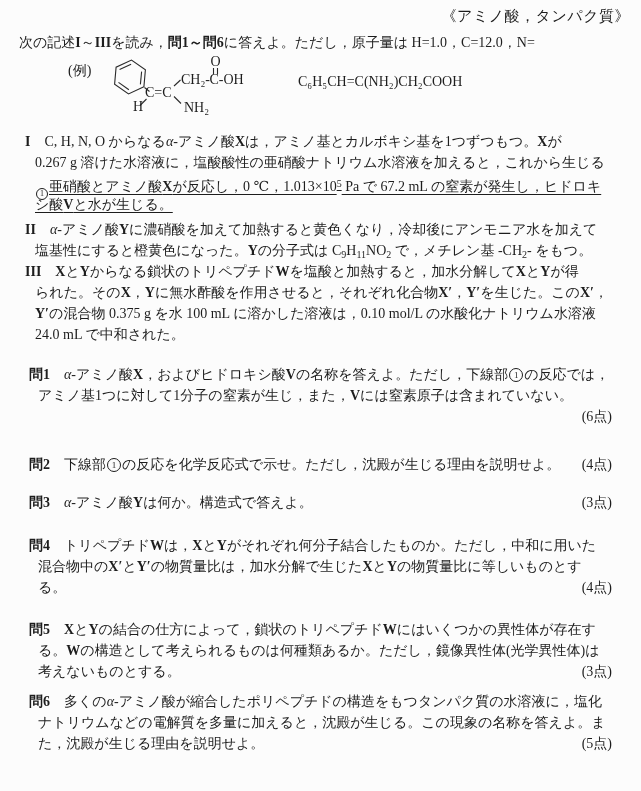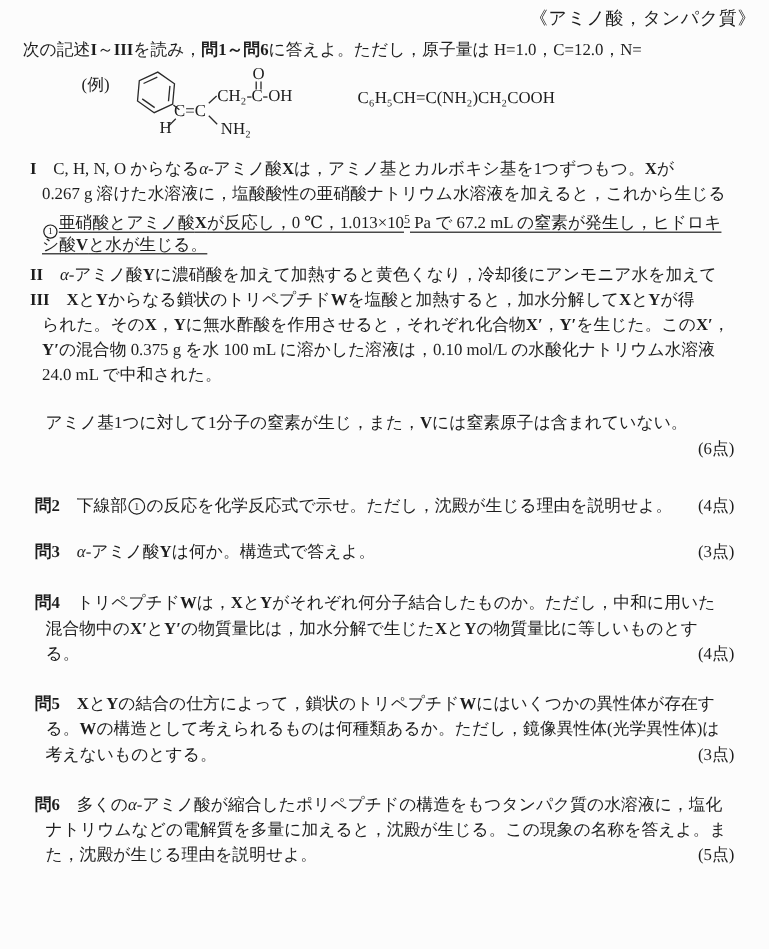--- a/index.html
+++ b/index.html
@@ -22,21 +22,21 @@
   .question { margin-left:29px; margin-right:29px; }
   .question .cont { margin-left:9px; }
   #sec-i  { margin-top:0; }
   #sec-ii { margin-top:4px; }
   #sec-iii{ margin-top:0; }
   #q1 { margin-top:19px; }
   #q2 { margin-top:27px; }
   #q3 { margin-top:17px; }
   #q4 { margin-top:22px; }
   #q5 { margin-top:21px; }
-  #q6 { margin-top:21px; }
+  #q6 { margin-top:9px; }
   .pts { position:absolute; right:0; top:0; }
   .s-b { font-weight:bold; }
   .s-i { font-style:italic; }
   .s-sub { font-size:10px; vertical-align:-3px; }
   .s-sup { font-size:10px; vertical-align:4px; }
   .s-u {
     text-decoration:underline;
     text-underline-offset:3px;
     text-decoration-thickness:1px;
     text-decoration-color:#1d1d1d;
@@ -95,29 +95,31 @@
   </div>
 
   <div class="block section" id="sec-i">
       <div class="line"><span class="s-b">I</span><span>　C, H, N, O からなる</span><span class="s-i">α</span><span>-アミノ酸</span><span class="s-b">X</span><span>は，アミノ基とカルボキシ基を1つずつもつ。</span><span class="s-b">X</span><span>が</span></div>
       <div class="line cont"><span>0.267 g 溶けた水溶液に，塩酸酸性の亜硝酸ナトリウム水溶液を加えると，これから生じる</span></div>
       <div class="line cont"><span class="s-c s-sub">1</span><span class="s-u">亜硝酸とアミノ酸</span><span class="s-b s-u">X</span><span class="s-u">が反応し，0 ℃，1.013×10</span><span class="s-u s-sup">5</span><span class="s-u"> Pa で 67.2 mL の窒素が発生し，ヒドロキ</span></div>
       <div class="line cont"><span class="s-u">シ酸</span><span class="s-b s-u">V</span><span class="s-u">と水が生じる。</span></div>
     </div>
   <div class="block section" id="sec-ii">
       <div class="line"><span class="s-b">II</span><span>　</span><span class="s-i">α</span><span>-アミノ酸</span><span class="s-b">Y</span><span>に濃硝酸を加えて加熱すると黄色くなり，冷却後にアンモニア水を加えて</span></div>
+      <div class="line cont"><span>塩基性にすると橙黄色になった。</span><span class="s-b">Y</span><span>の分子式は C</span><span class="s-sub">9</span><span>H</span><span class="s-sub">11</span><span>NO</span><span class="s-sub">2</span><span> で，メチレン基 -CH</span><span class="s-sub">2</span><span>- をもつ。</span></div>
     </div>
   <div class="block section" id="sec-iii">
       <div class="line"><span class="s-b">III</span><span>　</span><span class="s-b">X</span><span>と</span><span class="s-b">Y</span><span>からなる鎖状のトリペプチド</span><span class="s-b">W</span><span>を塩酸と加熱すると，加水分解して</span><span class="s-b">X</span><span>と</span><span class="s-b">Y</span><span>が得</span></div>
       <div class="line cont"><span>られた。その</span><span class="s-b">X</span><span>，</span><span class="s-b">Y</span><span>に無水酢酸を作用させると，それぞれ化合物</span><span class="s-b">X′</span><span>，</span><span class="s-b">Y′</span><span>を生じた。この</span><span class="s-b">X′</span><span>，</span></div>
       <div class="line cont"><span class="s-b">Y′</span><span>の混合物 0.375 g を水 100 mL に溶かした溶液は，0.10 mol/L の水酸化ナトリウム水溶液</span></div>
       <div class="line cont"><span>24.0 mL で中和された。</span></div>
     </div>
 
   <div class="block question" id="q1">
+      <div class="line"><span class="s-b">問1</span><span>　</span><span class="s-i">α</span><span>-アミノ酸</span><span class="s-b">X</span><span>，およびヒドロキシ酸</span><span class="s-b">V</span><span>の名称を答えよ。ただし，下線部</span><span class="s-c">1</span><span>の反応では，</span></div>
       <div class="line cont"><span>アミノ基1つに対して1分子の窒素が生じ，また，</span><span class="s-b">V</span><span>には窒素原子は含まれていない。</span></div>
       <div class="line cont"><span class="pts">(6点)</span></div>
     </div>
   <div class="block question" id="q2">
       <div class="line"><span class="s-b">問2</span><span>　下線部</span><span class="s-c">1</span><span>の反応を化学反応式で示せ。ただし，沈殿が生じる理由を説明せよ。</span><span class="pts">(4点)</span></div>
     </div>
   <div class="block question" id="q3">
       <div class="line"><span class="s-b">問3</span><span>　</span><span class="s-i">α</span><span>-アミノ酸</span><span class="s-b">Y</span><span>は何か。構造式で答えよ。</span><span class="pts">(3点)</span></div>
     </div>
   <div class="block question" id="q4">

